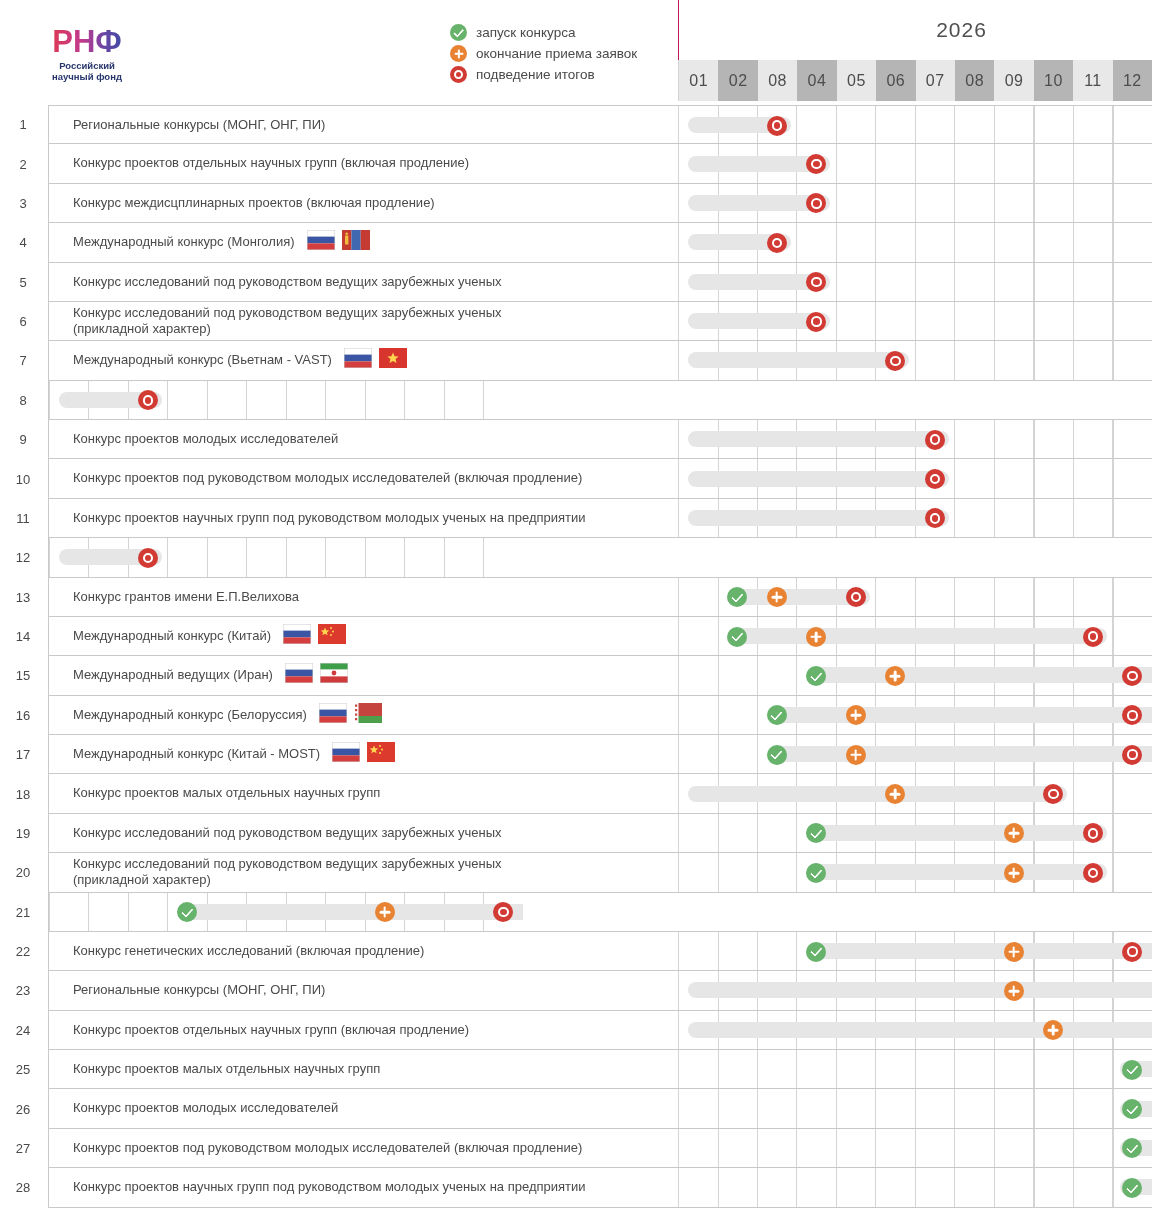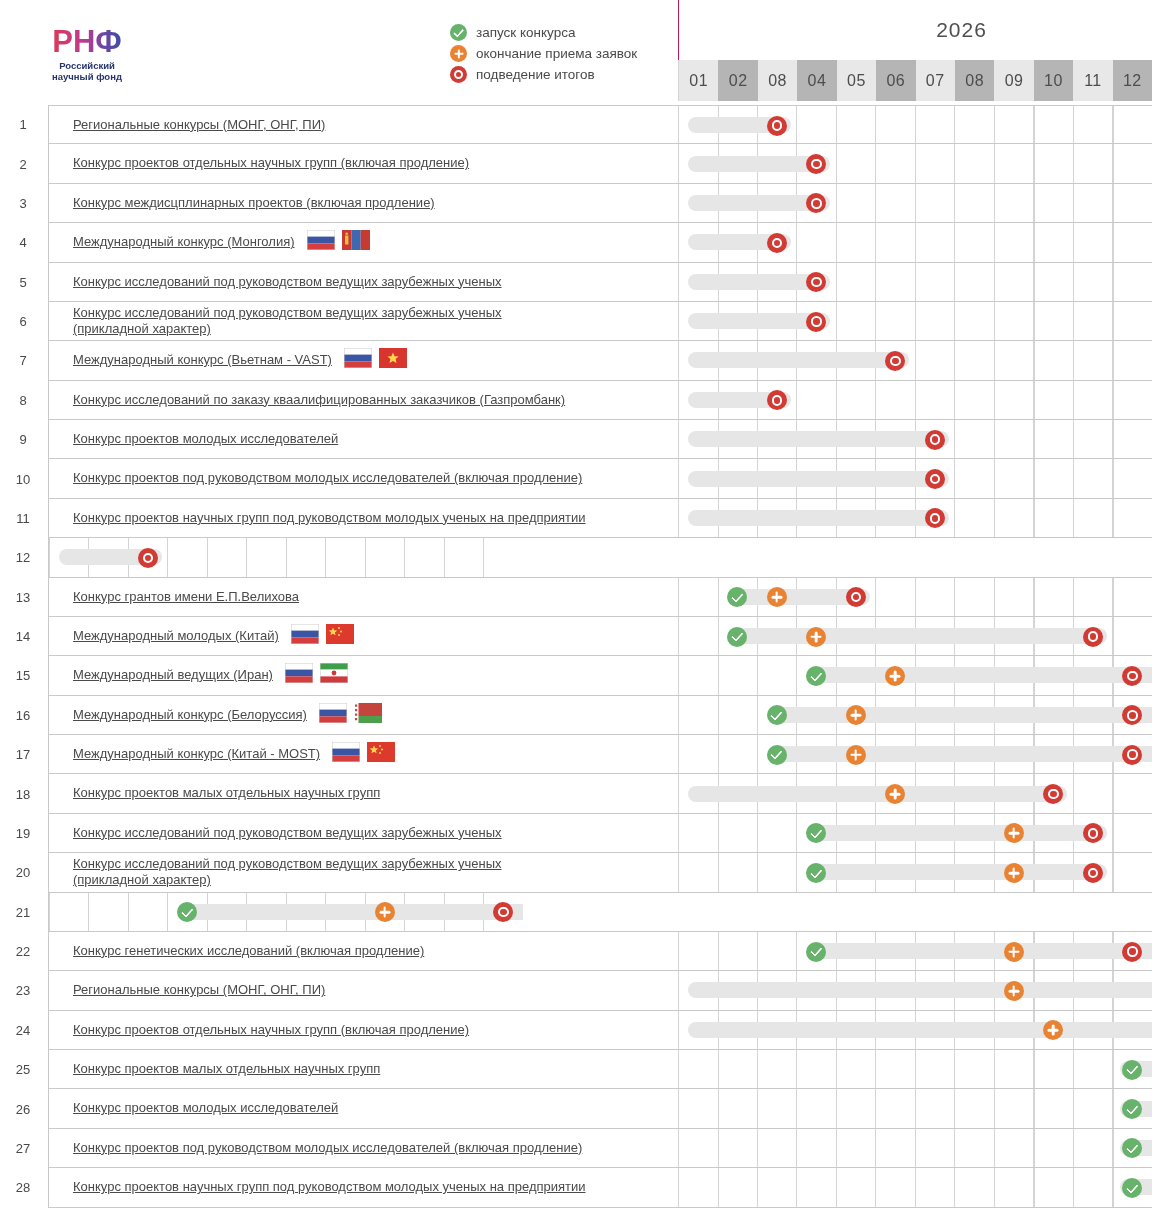--- a/index.html
+++ b/index.html
@@ -36,21 +36,21 @@
   
   .rows{position:absolute;left:0;top:105px;width:1152px;}
   .row{position:relative;height:39.39px;box-sizing:border-box;}
   .num{
     position:absolute;left:0;top:0;width:46px;height:100%;
     display:flex;align-items:center;justify-content:center;
     font-size:13px;color:#4a4a4a;
   }
   .cells{
     position:absolute;left:48px;right:0;top:0;bottom:0;display:flex;
-    border-left:1px solid #c9c9c9;border-bottom:1px solid #c9c9c9;box-sizing:border-box;text-decoration:underline;
+    border-left:1px solid #c9c9c9;border-bottom:1px solid #c9c9c9;box-sizing:border-box;
   }
   .row:first-child .cells{border-top:1px solid #c9c9c9;}
   .title-cell{
     width:629px;box-sizing:border-box;padding-left:24px;padding-right:8px;
     display:flex;align-items:center;overflow:hidden;
   }
   .title-text{font-size:13px;color:#4a4a4a;line-height:1.25;}
   .flags{display:flex;align-items:center;margin-left:12px;}
   .flag{margin-right:7px;display:block;}
   .timeline-cell{
@@ -249,25 +249,20 @@
           </div>
           <div class="timeline-cell">
             <div class="bar" style="left: 9.875px; width: 221.2px;"></div>
             <div class="mk mk-results" style="left: 207.25px;"></div>
           </div>
         </div>
       </div>
       <div class="row">
         <div class="num">8</div>
         <div class="cells">
-          <div class="title-cell">
-            <div class="title-text">
-              <div>Конкурс исследований по заказу кваалифицированных заказчиков (Газпромбанк)</div>
-            </div>
-          </div>
           <div class="timeline-cell">
             <div class="bar" style="left: 9.875px; width: 102.7px;"></div>
             <div class="mk mk-results" style="left: 88.75px;"></div>
           </div>
         </div>
       </div>
       <div class="row">
         <div class="num">9</div>
         <div class="cells">
           <div class="title-cell">
@@ -332,21 +327,21 @@
             <div class="mk mk-deadline" style="left: 88.75px;"></div>
             <div class="mk mk-results" style="left: 167.75px;"></div>
           </div>
         </div>
       </div>
       <div class="row">
         <div class="num">14</div>
         <div class="cells">
           <div class="title-cell">
             <div class="title-text">
-              <div>Международный молодых (Китай)</div>
+              <div>Международный конкурс (Китай)</div>
             </div>
             <span class="flags">
               <span class="flag"><svg width="28" height="20" viewBox="0 0 28 20">
                   <rect width="28" height="20" fill="#fff"></rect>
                   <rect y="6.6" width="28" height="6.8" fill="#3a55a4"></rect>
                   <rect y="13.4" width="28" height="6.6" fill="#d53e3e"></rect>
                   <rect width="28" height="20" fill="none" stroke="#cccccc" stroke-width="1"></rect>
                 </svg></span>
               <span class="flag"><svg width="28" height="20" viewBox="0 0 28 20">
                   <rect width="28" height="20" fill="#dd3a2e"></rect>

